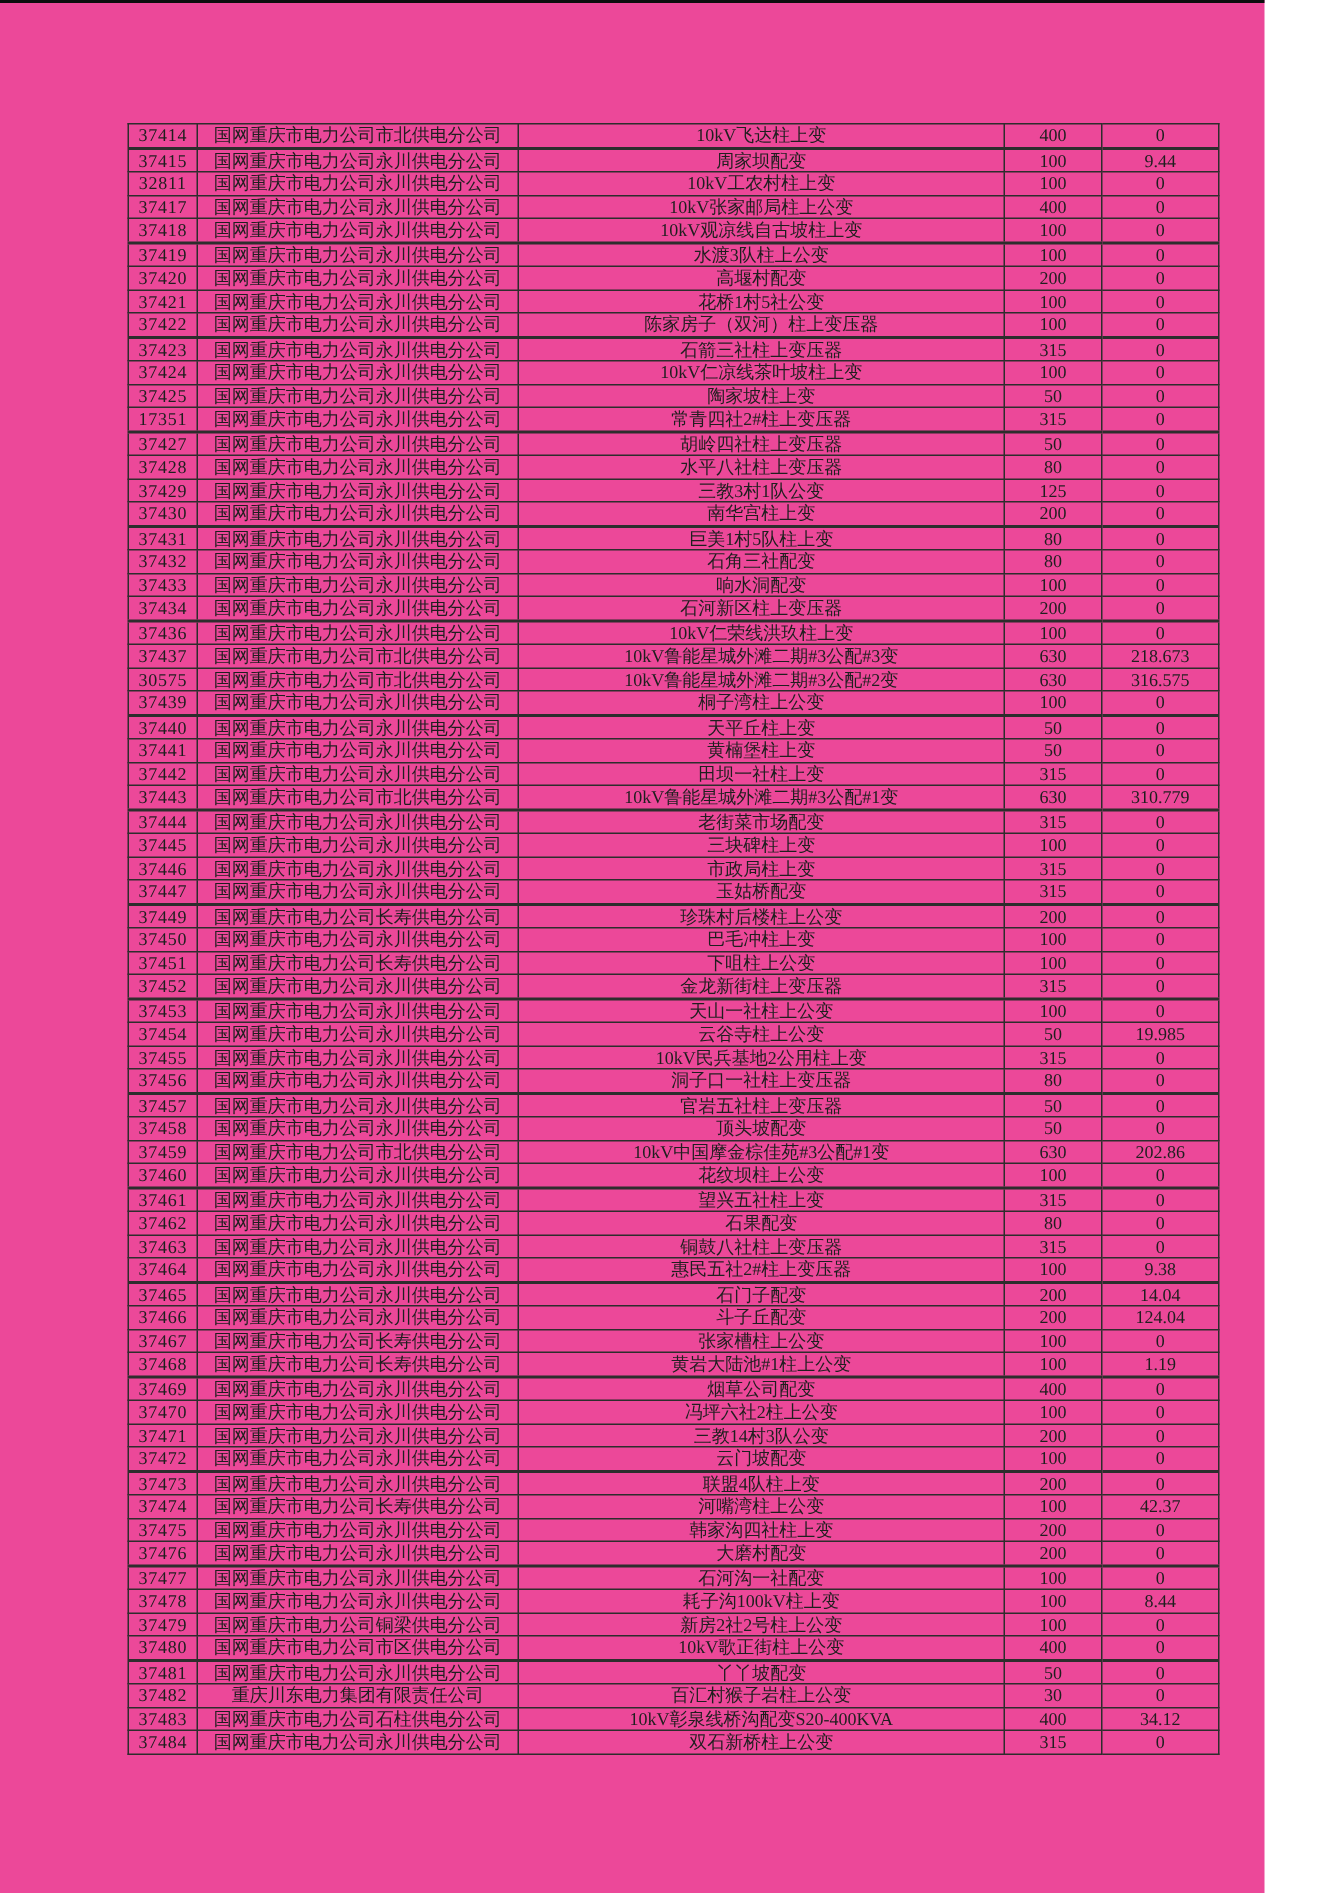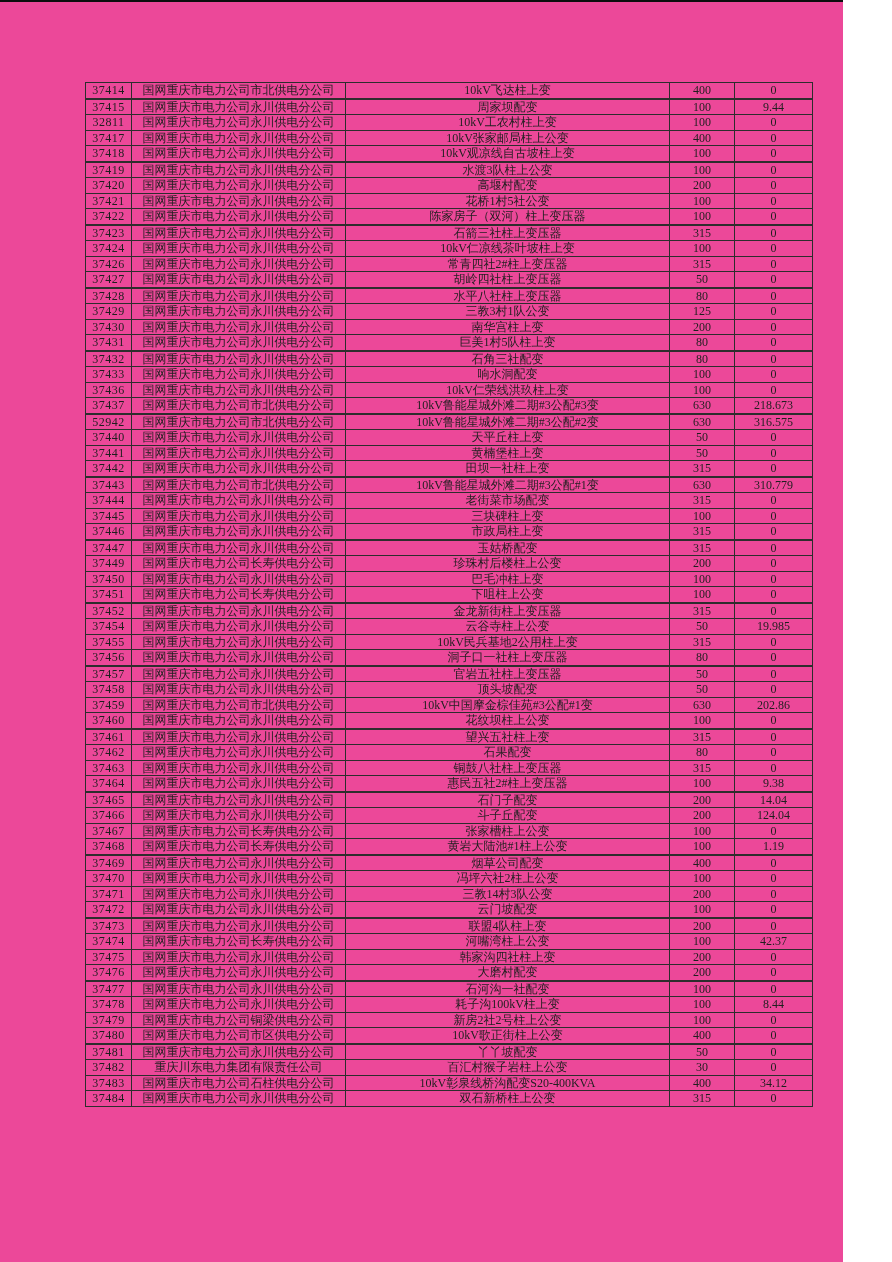--- a/index.html
+++ b/index.html
@@ -133,21 +133,28 @@
           <td class="c4">0</td>
         </tr>
         <tr>
           <td class="c0">37424</td>
           <td class="c1">国网重庆市电力公司永川供电分公司</td>
           <td class="c2">10kV仁凉线茶叶坡柱上变</td>
           <td class="c3">100</td>
           <td class="c4">0</td>
         </tr>
         <tr>
-          <td class="c0">37426</td>
+          <td class="c0">37425</td>
+          <td class="c1">国网重庆市电力公司永川供电分公司</td>
+          <td class="c2">陶家坡柱上变</td>
+          <td class="c3">50</td>
+          <td class="c4">0</td>
+        </tr>
+        <tr>
+          <td class="c0">17351</td>
           <td class="c1">国网重庆市电力公司永川供电分公司</td>
           <td class="c2">常青四社2#柱上变压器</td>
           <td class="c3">315</td>
           <td class="c4">0</td>
         </tr>
         <tr>
           <td class="c0">37427</td>
           <td class="c1">国网重庆市电力公司永川供电分公司</td>
           <td class="c2">胡岭四社柱上变压器</td>
           <td class="c3">50</td>
@@ -186,42 +193,56 @@
           <td class="c1">国网重庆市电力公司永川供电分公司</td>
           <td class="c2">石角三社配变</td>
           <td class="c3">80</td>
           <td class="c4">0</td>
         </tr>
         <tr>
           <td class="c0">37433</td>
           <td class="c1">国网重庆市电力公司永川供电分公司</td>
           <td class="c2">响水洞配变</td>
           <td class="c3">100</td>
+          <td class="c4">0</td>
+        </tr>
+        <tr>
+          <td class="c0">37434</td>
+          <td class="c1">国网重庆市电力公司永川供电分公司</td>
+          <td class="c2">石河新区柱上变压器</td>
+          <td class="c3">200</td>
           <td class="c4">0</td>
         </tr>
         <tr>
           <td class="c0">37436</td>
           <td class="c1">国网重庆市电力公司永川供电分公司</td>
           <td class="c2">10kV仁荣线洪玖柱上变</td>
           <td class="c3">100</td>
           <td class="c4">0</td>
         </tr>
         <tr>
           <td class="c0">37437</td>
           <td class="c1">国网重庆市电力公司市北供电分公司</td>
           <td class="c2">10kV鲁能星城外滩二期#3公配#3变</td>
           <td class="c3">630</td>
           <td class="c4">218.673</td>
         </tr>
         <tr>
-          <td class="c0">52942</td>
+          <td class="c0">30575</td>
           <td class="c1">国网重庆市电力公司市北供电分公司</td>
           <td class="c2">10kV鲁能星城外滩二期#3公配#2变</td>
           <td class="c3">630</td>
           <td class="c4">316.575</td>
+        </tr>
+        <tr>
+          <td class="c0">37439</td>
+          <td class="c1">国网重庆市电力公司永川供电分公司</td>
+          <td class="c2">桐子湾柱上公变</td>
+          <td class="c3">100</td>
+          <td class="c4">0</td>
         </tr>
         <tr>
           <td class="c0">37440</td>
           <td class="c1">国网重庆市电力公司永川供电分公司</td>
           <td class="c2">天平丘柱上变</td>
           <td class="c3">50</td>
           <td class="c4">0</td>
         </tr>
         <tr>
           <td class="c0">37441</td>
@@ -294,20 +315,27 @@
           <td class="c4">0</td>
         </tr>
         <tr>
           <td class="c0">37452</td>
           <td class="c1">国网重庆市电力公司永川供电分公司</td>
           <td class="c2">金龙新街柱上变压器</td>
           <td class="c3">315</td>
           <td class="c4">0</td>
         </tr>
         <tr>
+          <td class="c0">37453</td>
+          <td class="c1">国网重庆市电力公司永川供电分公司</td>
+          <td class="c2">天山一社柱上公变</td>
+          <td class="c3">100</td>
+          <td class="c4">0</td>
+        </tr>
+        <tr>
           <td class="c0">37454</td>
           <td class="c1">国网重庆市电力公司永川供电分公司</td>
           <td class="c2">云谷寺柱上公变</td>
           <td class="c3">50</td>
           <td class="c4">19.985</td>
         </tr>
         <tr>
           <td class="c0">37455</td>
           <td class="c1">国网重庆市电力公司永川供电分公司</td>
           <td class="c2">10kV民兵基地2公用柱上变</td>

